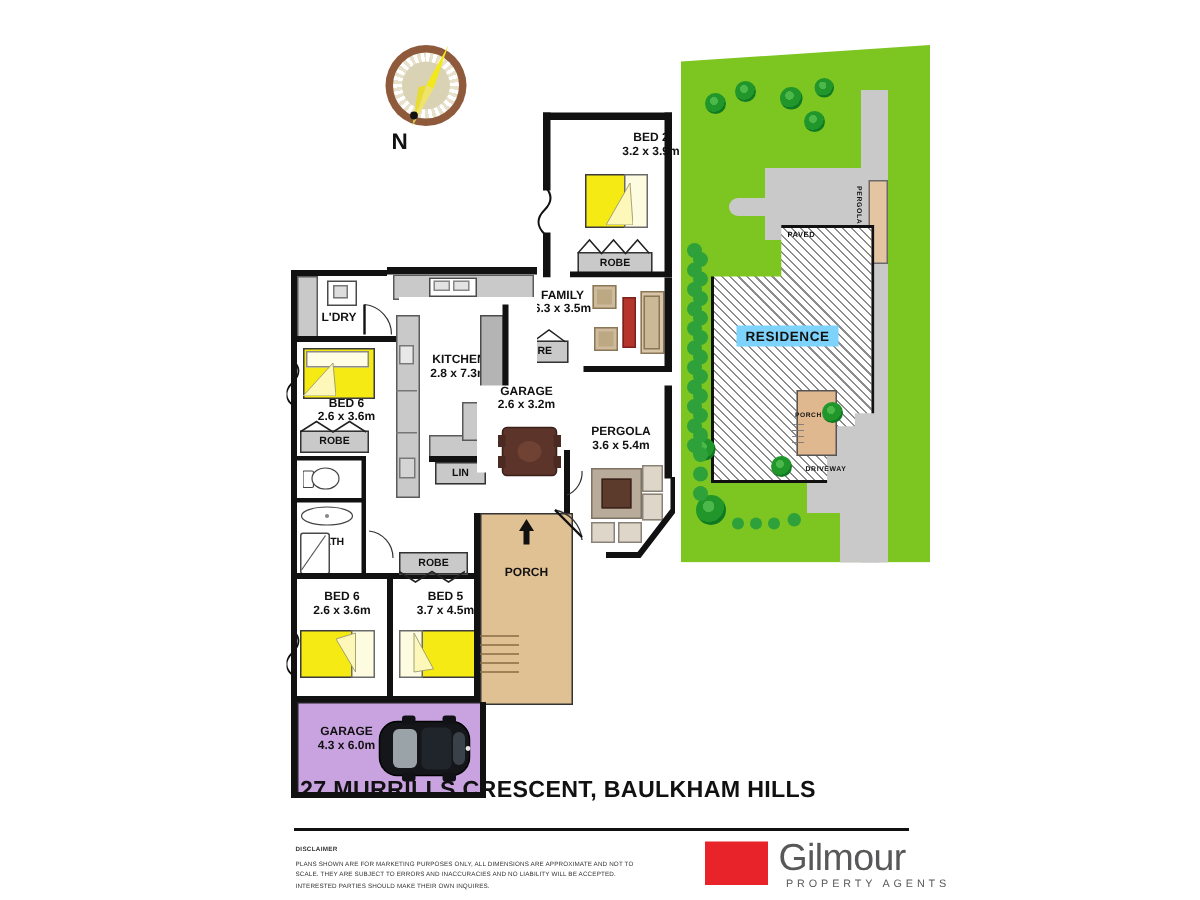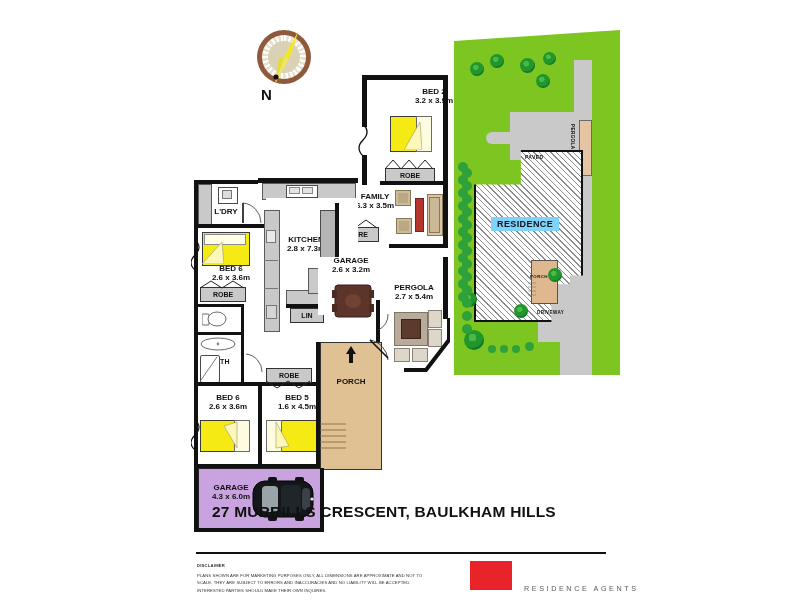--- a/index.html
+++ b/index.html
@@ -320,21 +320,21 @@
       <rect x="0" y="8" width="5" height="8" fill="#4a2a21"></rect>
       <rect x="0" y="22" width="5" height="8" fill="#4a2a21"></rect>
       <rect x="37" y="8" width="5" height="8" fill="#4a2a21"></rect>
       <rect x="37" y="22" width="5" height="8" fill="#4a2a21"></rect>
     </svg>
     <div class="wall" style="left:186px;top:240px;width:4px;height:58px;"></div>
 
     <div class="room floor-white" style="left:190px;top:197px;width:68px;height:118px;"></div>
     <div class="lbl" style="left:188px;top:224px;width:72px;font-size:8px;">
       <span class="nm">PERGOLA</span>
-      <span class="dim">2.7 x 5.4m</span>
+      <span class="dim">3.6 x 5.4m</span>
     </div>
     <div class="furn" style="left:200px;top:248px;width:52px;height:56px;">
       <div class="abs" style="left:4px;top:4px;width:34px;height:34px;
            background:#b8ab99;border:1px solid #7e7365;"></div>
       <div class="abs" style="left:11px;top:11px;width:20px;height:20px;
            background:#5c3a2c;border:1px solid #3a231a;"></div>
       <div class="abs" style="left:38px;top:2px;width:14px;height:18px;
            background:#ddd6c9;border:1px solid #8a8276;"></div>
       <div class="abs" style="left:38px;top:21px;width:14px;height:18px;
            background:#ddd6c9;border:1px solid #8a8276;"></div>
@@ -393,21 +393,21 @@
     </svg>
     <svg class="abs" style="left:1px;top:358px;" width="9" height="34">
       <path d="M4,2 q8,7 0,15 q-8,8 0,15" fill="none" stroke="#111" stroke-width="1.2"></path>
     </svg>
     <div class="wall" style="left:68px;top:322px;width:4px;height:86px;"></div>
 
     <div class="room floor-white" style="left:72px;top:326px;width:70px;height:78px;"></div>
     <div class="wall" style="left:72px;top:322px;width:74px;height:4px;"></div>
     <div class="lbl" style="left:72px;top:334px;width:70px;font-size:8px;">
       <span class="nm">BED 5</span>
-      <span class="dim">1.6 x 4.5m</span>
+      <span class="dim">3.7 x 4.5m</span>
     </div>
 
     <div class="tag" style="left:76px;top:308px;width:44px;height:13px;">
       <span>ROBE</span>
     </div>
     <svg class="abs" style="left:76px;top:320px;" width="44" height="9">
       <path d="M0,1 L11,8 L22,1 L33,8 L44,1" fill="none" stroke="#222" stroke-width="1"></path>
     </svg>
     <div class="bed-yellow" style="left:88px;top:360px;width:44px;height:30px;"></div>
     <div class="bed-sheet" style="left:76px;top:360px;width:14px;height:30px;"></div>
@@ -464,22 +464,23 @@
       <rect x="18" y="43" width="9" height="6" rx="2" fill="#101216"></rect>
       <rect x="45" y="5" width="9" height="6" rx="2" fill="#101216"></rect>
       <rect x="45" y="43" width="9" height="6" rx="2" fill="#101216"></rect>
       <circle cx="62" cy="27" r="1.6" fill="#e8e8e8"></circle>
     </svg>
     <div class="wall" style="left:4px;top:408px;width:4px;height:64px;"></div>
     <div class="wall" style="left:4px;top:468px;width:130px;height:4px;"></div>
     <div class="wall" style="left:130px;top:408px;width:4px;height:64px;"></div>
   </div>
 
-  <div id="title" style="left:200px;top:503px;margin-left:12px;">27 MURRILLS CRESCENT, BAULKHAM HILLS</div>
+  <div id="title" style="left:200px;top:518px;">27 MURRILLS CRESCENT, BAULKHAM HILLS</div>
   <div id="rule" style="left:196px;top:552px;width:410px;height:1.6px;"></div>
 
   <div id="disc-h" style="left:197px;top:563px;">DISCLAIMER</div>
   <div id="disc-b" style="left:197px;top:572px;">PLANS SHOWN ARE FOR MARKETING PURPOSES ONLY, ALL DIMENSIONS ARE APPROXIMATE AND NOT TO SCALE. THEY ARE SUBJECT TO ERRORS AND INACCURACIES AND NO LIABILITY WILL BE ACCEPTED. INTERESTED PARTIES SHOULD MAKE THEIR OWN INQUIRES.</div>
 
   <div id="logo-sq" style="left:470px;top:561px;width:42px;height:29px;"></div>
-  <div id="logo-sub" style="left:524px;top:585px;">RESIDENCE AGENTS</div>
+  <div id="logo-name" style="left:519px;top:560px;">Gilmour</div>
+  <div id="logo-sub" style="left:524px;top:585px;">PROPERTY AGENTS</div>
 
 </div>
 
 </body></html>

